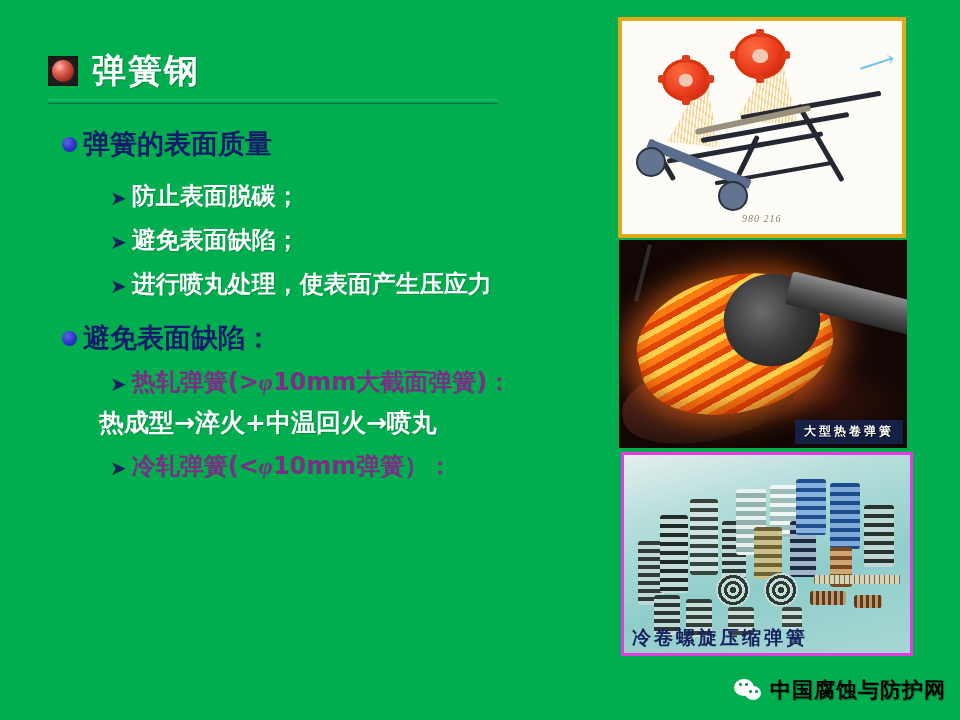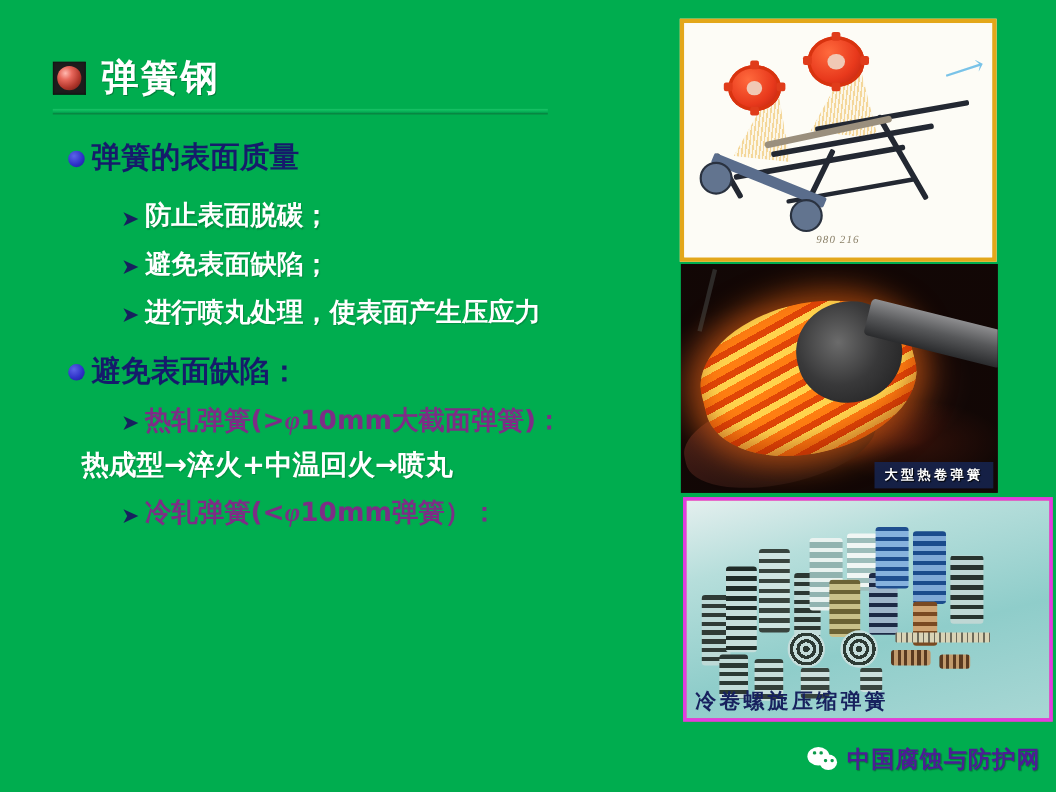--- a/index.html
+++ b/index.html
@@ -52,21 +52,21 @@
     margin-left:110px;font-size:24px;font-weight:bold;line-height:1.2;
     font-family:"DejaVu Sans","Liberation Sans",sans-serif;
   }
   .arrow{
     flex:0 0 auto;color:#17215e;font-size:20px;line-height:1.35;margin-top:3px;
     font-family:"DejaVu Sans",sans-serif;
   }
   .white{color:#ffffff;text-shadow:1px 1px 1px rgba(0,0,0,.18);}
   .purple{color:#7d2d86;}
   .lvl3{
-    margin-left:74px;color:#ffffff;font-size:25px;font-weight:bold;
+    margin-left:99px;color:#ffffff;font-size:25px;font-weight:bold;
     line-height:1.2;text-shadow:1px 1px 1px rgba(0,0,0,.18);
     font-family:"DejaVu Sans","Liberation Sans",sans-serif;
   }
   .sub{font-size:.62em;vertical-align:-0.35em;}
   .mono-ital{font-style:italic;font-family:"Liberation Serif",serif;}
 
   .gap-a{height:22px;}
   .gap-b{height:14px;}
   .gap-c{height:10px;}
 
@@ -118,41 +118,41 @@
     transform:rotate(-12deg);
     background:linear-gradient(160deg,#4b2018 0%,#2a1410 60%,#160c0a 100%);}
   .cable{position:absolute;left:22px;top:4px;width:4px;height:58px;background:#2d2a28;transform:rotate(14deg);}
   .cap2{position:absolute;right:4px;bottom:4px;padding:3px 9px 4px;
     background:rgba(22,38,84,.82);
     color:#ffffff;font-size:12px;font-weight:bold;letter-spacing:3px;
     font-family:"DejaVu Sans","Liberation Sans",sans-serif;
     text-shadow:1px 1px 1px #000;}
 
   
-  #fig3{left:5px;top:452px;width:336px;height:204px;border:3px solid #e23ce2;box-sizing:border-box;
-    background:#ec4899;}
+  #fig3{left:5px;top:452px;width:292px;height:204px;border:3px solid #e23ce2;box-sizing:border-box;
+    background:#fef9c3;}
   #fig3 .bgphoto{position:absolute;inset:0;
     background:linear-gradient(165deg,#e4efee 0%,#b6dedb 26%,#8fcdca 62%,#a8d7d4 100%);}
   .spring{position:absolute;border-radius:3px;}
   .ruler{position:absolute;height:9px;border-radius:1px;
     background:repeating-linear-gradient(to right,#6d6a5a 0 1px,#d9d3b6 1px 5px);}
   .cap3{position:absolute;left:8px;bottom:2px;
     color:#17215e;font-size:19px;font-weight:bold;letter-spacing:3px;
     font-family:"DejaVu Sans","Liberation Sans",sans-serif;}
 
   
   .watermark{position:absolute;right:14px;bottom:16px;display:flex;align-items:center;gap:7px;}
   .wechat{width:29px;height:24px;position:relative;flex:0 0 auto;}
   .wechat .big,.wechat .small{position:absolute;border-radius:50%;background:#ffffff;}
   .wechat .big{left:0;top:1px;width:20px;height:17px;}
   .wechat .small{left:11px;top:8px;width:16px;height:14px;}
   .wechat .e1,.wechat .e2,.wechat .e3,.wechat .e4{position:absolute;width:2.6px;height:2.6px;border-radius:50%;background:#0b9a4a;}
   .wechat .e1{left:5px;top:5px;} .wechat .e2{left:11px;top:5px;}
   .wechat .e3{left:15px;top:12px;} .wechat .e4{left:21px;top:12px;}
-  .wm-text{color:#4c1d95;font-size:21px;font-weight:bold;letter-spacing:1px;
+  .wm-text{color:#000000;font-size:21px;font-weight:bold;letter-spacing:1px;
     font-family:"DejaVu Sans","Liberation Sans",sans-serif;
     text-shadow:1px 1px 1px rgba(0,0,0,.3);}
 </style>
 </head>
 <body>
 
 <div class="slide">
 
   <div class="title-row">
     <span class="title-bullet">

